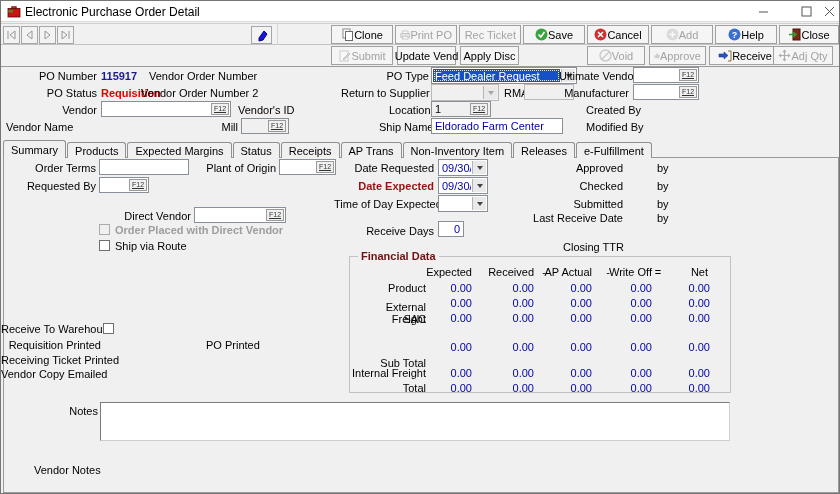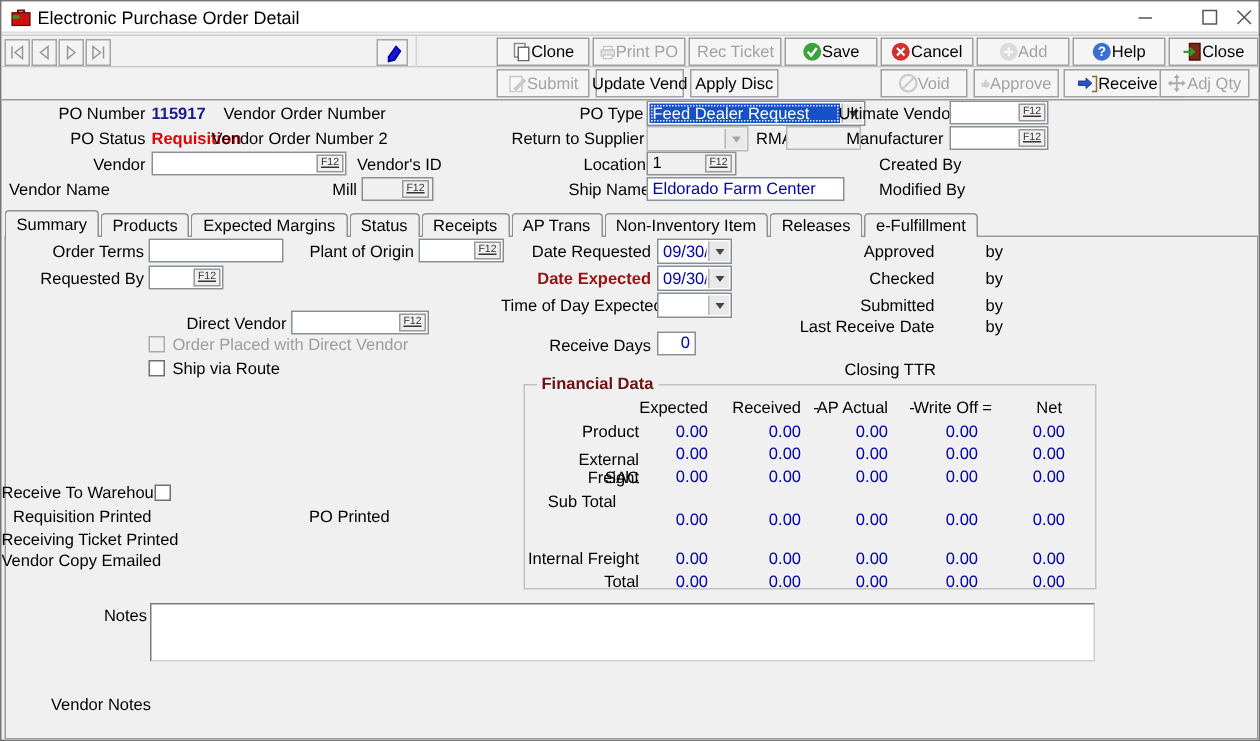--- a/index.html
+++ b/index.html
@@ -30,21 +30,21 @@
        font-size:7px;line-height:10px;text-align:center;text-decoration:underline;color:#333;}
   .combo{position:absolute;height:17px;background:#fff;border:1px solid #898f98;}
   .combo .sel{position:absolute;left:1px;top:1px;right:16px;bottom:1px;padding:1px 2px;white-space:nowrap;overflow:hidden;color:#0000a8;}
   .combo .sel.hl{background:#1550c8;color:#fff;outline:1px dotted #e8e8ff;outline-offset:-2px;}
   .combo .arrow{position:absolute;right:1px;top:1px;bottom:1px;width:14px;background:#e9e9e9;border-left:1px solid #b5b5b5;display:flex;align-items:center;justify-content:center;}
   .combo.dis{background:#f0f0f0;border-color:#b9b9b9;}
   .combo .tri{width:0;height:0;border-left:3px solid transparent;border-right:3px solid transparent;border-top:4px solid #444;}
   .combo.dis .tri{border-top-color:#a5a5a5;}
   .cb{position:absolute;width:11px;height:11px;background:#fff;border:1px solid #6f6f6f;}
   .cb.dis{background:#f0f0f0;border-color:#ababab;}
-  .graylbl{color:#9d9d9d;}
+  .graylbl{color:#9d9d9d;font-weight:bold;}
   
   .tabs{position:absolute;left:2px;top:139px;height:18px;display:flex;align-items:flex-end;z-index:3;}
   .tab{height:16px;padding:2px 7px 0 7px;border:1px solid #919191;border-bottom:none;border-radius:3px 3px 0 0;margin-right:1px;background:#f0f0f0;white-space:nowrap;}
   .tab.active{height:18px;padding-top:3px;background:#f0f0f0;position:relative;z-index:4;}
   .panel{position:absolute;left:2px;top:156px;width:836px;height:336px;border:1px solid #9a9a9a;background:#f0f0f0;z-index:1;}
   .zc{z-index:2;}
   
   .grp{position:absolute;left:348px;top:255px;width:382px;height:137px;border:1px solid #c2c2c2;z-index:2;}
   .grp-title{position:absolute;left:8px;top:-7px;background:#f0f0f0;padding:0 3px;font-weight:bold;color:#6e1111;}
   .fin-hdr{position:absolute;top:9px;width:50px;text-align:right;color:#000;}
@@ -354,21 +354,21 @@
         <div class="fin-val" style="top: 40px; left: 138px;">0.00</div>
         <div class="fin-val" style="top: 40px; left: 196px;">0.00</div>
         <div class="fin-val" style="top: 40px; left: 256px;">0.00</div>
         <div class="fin-val" style="top: 40px; left: 314px;">0.00</div>
         <div class="fin-lab" style="top: 44px;">External Freight</div>
         <div class="fin-val" style="top: 55px; left: 76px;">0.00</div>
         <div class="fin-val" style="top: 55px; left: 138px;">0.00</div>
         <div class="fin-val" style="top: 55px; left: 196px;">0.00</div>
         <div class="fin-val" style="top: 55px; left: 256px;">0.00</div>
         <div class="fin-val" style="top: 55px; left: 314px;">0.00</div>
-        <div class="fin-lab" style="top: 72px; text-align: center;">Sub Total</div>
+        <div class="fin-lab" style="top: 100px;">Sub Total</div>
         <div class="fin-val" style="top: 84px; left: 76px;">0.00</div>
         <div class="fin-val" style="top: 84px; left: 138px;">0.00</div>
         <div class="fin-val" style="top: 84px; left: 196px;">0.00</div>
         <div class="fin-val" style="top: 84px; left: 256px;">0.00</div>
         <div class="fin-val" style="top: 84px; left: 314px;">0.00</div>
         <div class="fin-lab" style="top: 110px;">Internal Freight</div>
         <div class="fin-val" style="top: 110px; left: 76px;">0.00</div>
         <div class="fin-val" style="top: 110px; left: 138px;">0.00</div>
         <div class="fin-val" style="top: 110px; left: 196px;">0.00</div>
         <div class="fin-val" style="top: 110px; left: 256px;">0.00</div>

